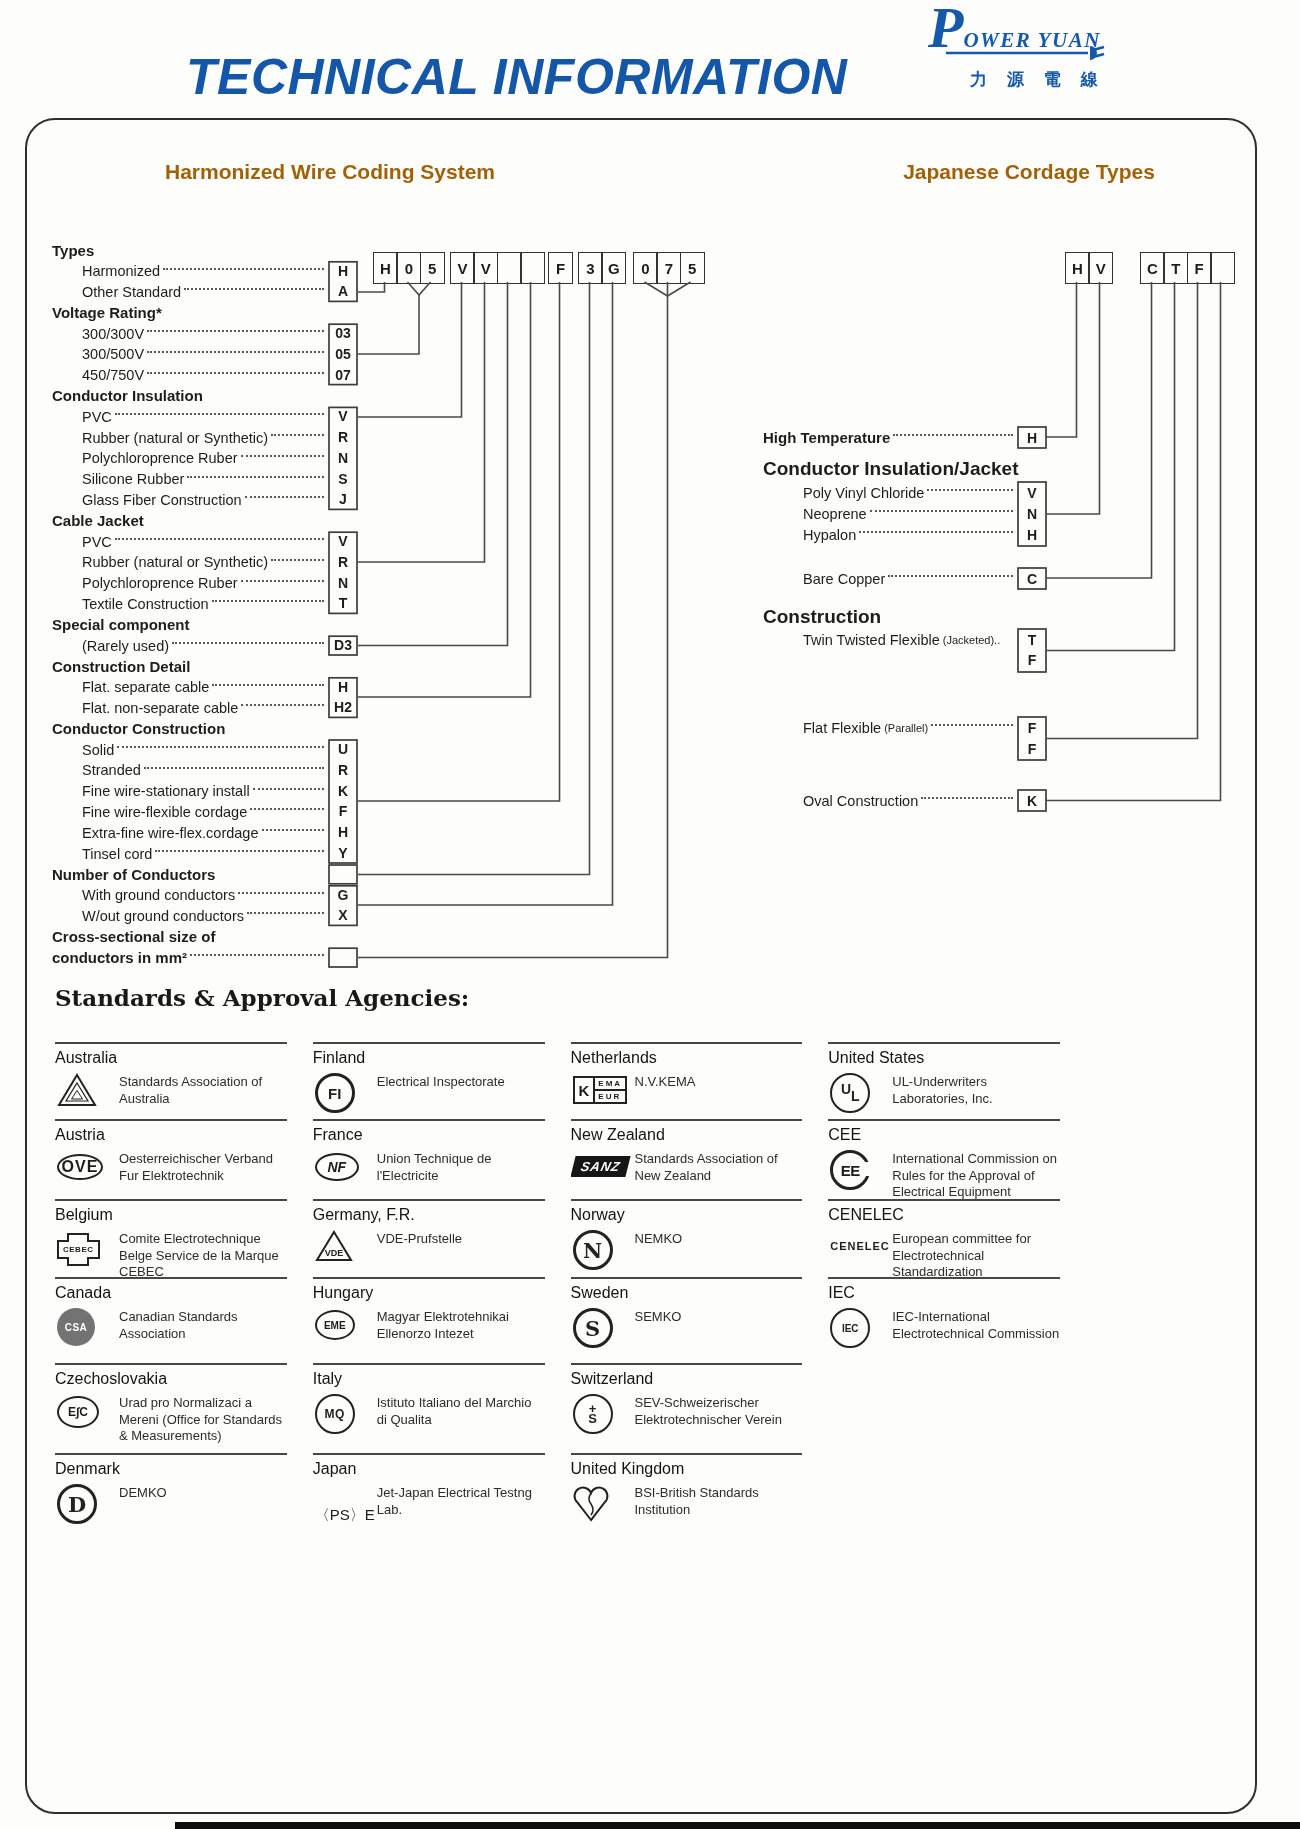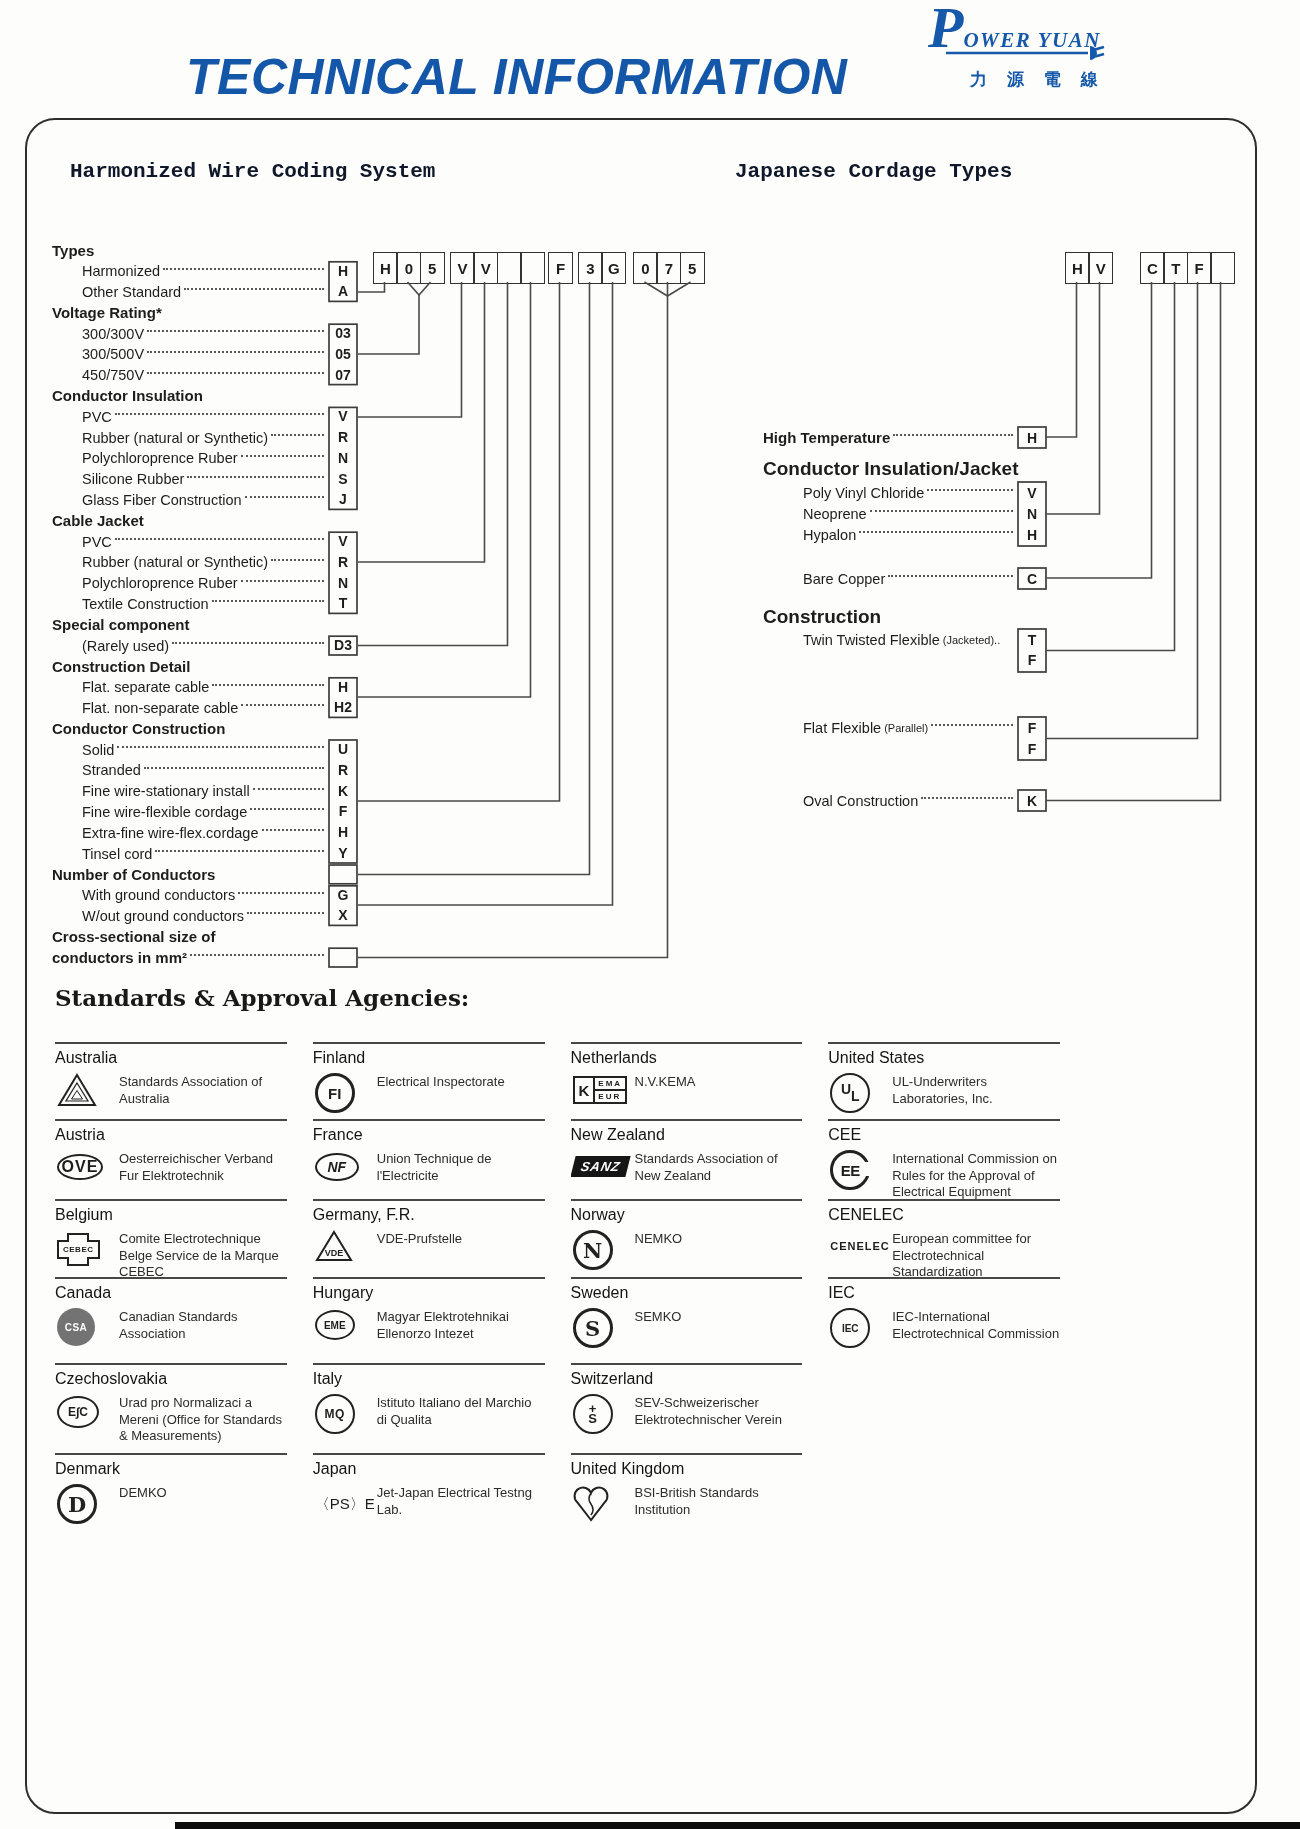--- a/index.html
+++ b/index.html
@@ -18,23 +18,23 @@
   .logo-line1{display:flex;align-items:baseline;font-family:"Liberation Serif",serif;font-style:italic}
   .logo-p{font-size:58px;font-weight:bold;line-height:0.9}
   .logo-rest{font-size:21px;font-weight:bold;letter-spacing:1.5px}
   .logo-rule{display:block;margin:-10px 0 0 18px}
   .logo-cjk{margin:-2px 0 0 42px;font-size:17px;font-weight:bold;letter-spacing:7px;font-family:"DejaVu Sans",sans-serif;white-space:nowrap}
   
   .main-box{
     position:absolute;left:25px;top:118px;width:1228px;height:1692px;
     border:2.5px solid #2e2e2e;border-radius:30px;background:transparent;
   }
-  .dhead{position:absolute;font-family:Liberation Mono, monospace;font-weight:bold;font-size:21px;color:#0f172a;}
+  .dhead{position:absolute;font-family:Liberation Sans, sans-serif;font-weight:bold;font-size:21px;color:#a16207;text-align:center}
   .dhead1{left:70px;top:160px;width:520px}
-  .dhead2{left:735px;top:160px;width:450px}
+  .dhead2{left:804px;top:160px;width:450px}
   
   .cellrow{position:absolute;top:252px;display:flex}
   .cell{
     width:23px;height:30px;border:1.7px solid #333;margin-left:-1.7px;
     display:flex;align-items:center;justify-content:center;
     font-weight:600;font-size:15px;
   }
   .cellrow .cell:first-child{margin-left:0}
   #hg1{left:373px}#hg2{left:450px}#hg3{left:548px}#hg4{left:578px}#hg5{left:633px}
   #jg1{left:1065px}#jg2{left:1140px}
@@ -81,21 +81,21 @@
   .lg-cebec{position:relative;border:2px solid #222;font-size:8px;font-weight:bold;padding:3px 4px;letter-spacing:0.5px;margin-top:10px}
   .lg-cebec::before{content:"";position:absolute;left:8px;top:-9px;width:18px;height:7px;border:2px solid #222;border-bottom:none;background:#fdfdfb}
   .lg-cebec::after{content:"";position:absolute;left:8px;bottom:-9px;width:18px;height:7px;border:2px solid #222;border-top:none;background:#fdfdfb}
   .lg-csa{width:38px;height:38px;background:#737373;border-radius:50%;color:#fff;font-weight:bold;font-size:10px;display:flex;align-items:center;justify-content:center;letter-spacing:0.5px}
   .lg-esc{width:42px;height:32px;border:2px solid #222;border-radius:50%;display:flex;align-items:center;justify-content:center;font-size:12px;font-weight:bold;margin-top:2px;box-sizing:border-box}
   .lg-serif{font-family:"DejaVu Serif",serif;font-size:21px;border-width:3px}
   .lg-fi{font-size:15px;border-width:3.5px}
   .lg-nf{width:44px;height:28px;border:2.5px solid #222;border-radius:50%;display:flex;align-items:center;justify-content:center;font-style:italic;font-weight:bold;font-size:14px;margin-top:3px;box-sizing:border-box}
   .lg-eme{width:40px;height:30px;border:2.5px solid #222;border-radius:50%;display:flex;align-items:center;justify-content:center;font-size:10px;font-weight:bold;margin-top:2px;box-sizing:border-box}
   .lg-imq{font-size:12px;letter-spacing:0.5px}
-  .lg-pse{font-size:15px;white-space:nowrap;margin-top:11px}
+  .lg-pse{font-size:15px;white-space:nowrap;margin-top:22px}
   .lg-kema{display:flex;border:2px solid #222;align-items:stretch;margin-top:3px}
   .kema-k{padding:1px 4px;font-weight:bold;font-size:15px;display:flex;align-items:center}
   .kema-col{display:flex;flex-direction:column;border-left:2px solid #222}
   .kema-col span{font-size:8px;font-weight:bold;letter-spacing:2px;padding:1px 3px}
   .kema-col span + span{border-top:2px solid #222}
   .lg-sanz{background:#161616;color:#fff;font-weight:bold;font-style:italic;font-size:13px;padding:3px 8px;transform:skewX(-14deg);letter-spacing:1px;margin-top:6px}
   .lg-gost{width:42px;height:38px;border:2.5px solid #222;border-radius:9px;display:flex;align-items:center;justify-content:center;box-sizing:border-box}
   .gost-pill{background:#111;color:#fff;font-size:7px;font-weight:bold;padding:4px 3px;border-radius:6px;letter-spacing:1px}
   .lg-sev{flex-direction:column;line-height:0.8;font-size:13px}
   .lg-ul .ul-u{position:relative;top:-4px;font-size:14px}

